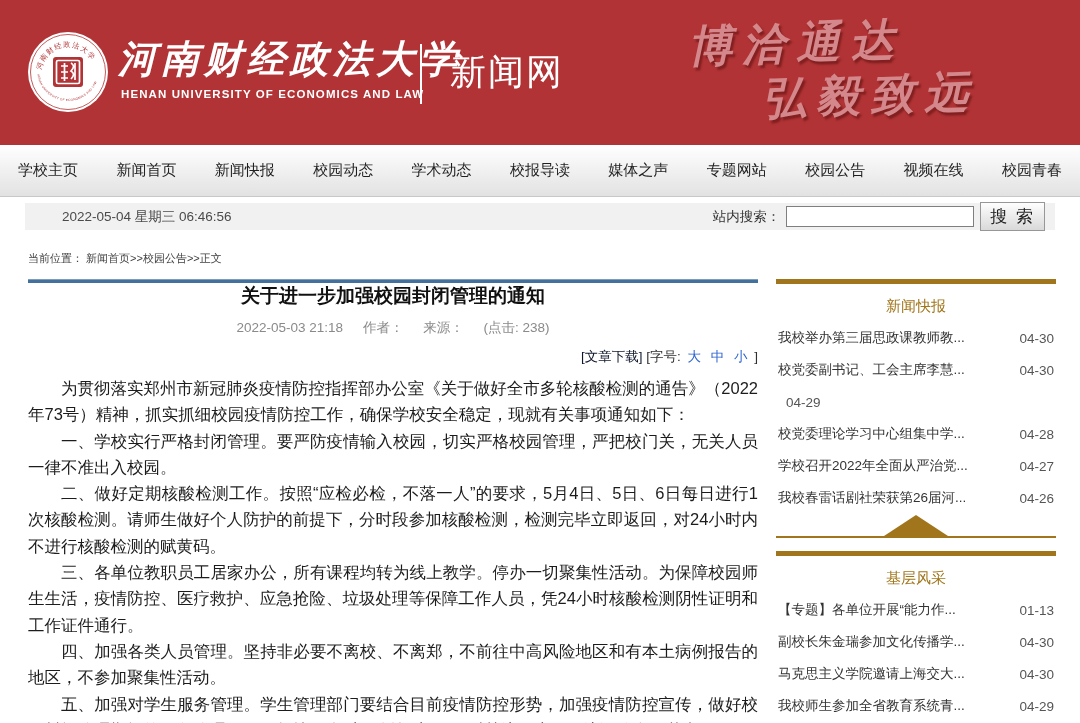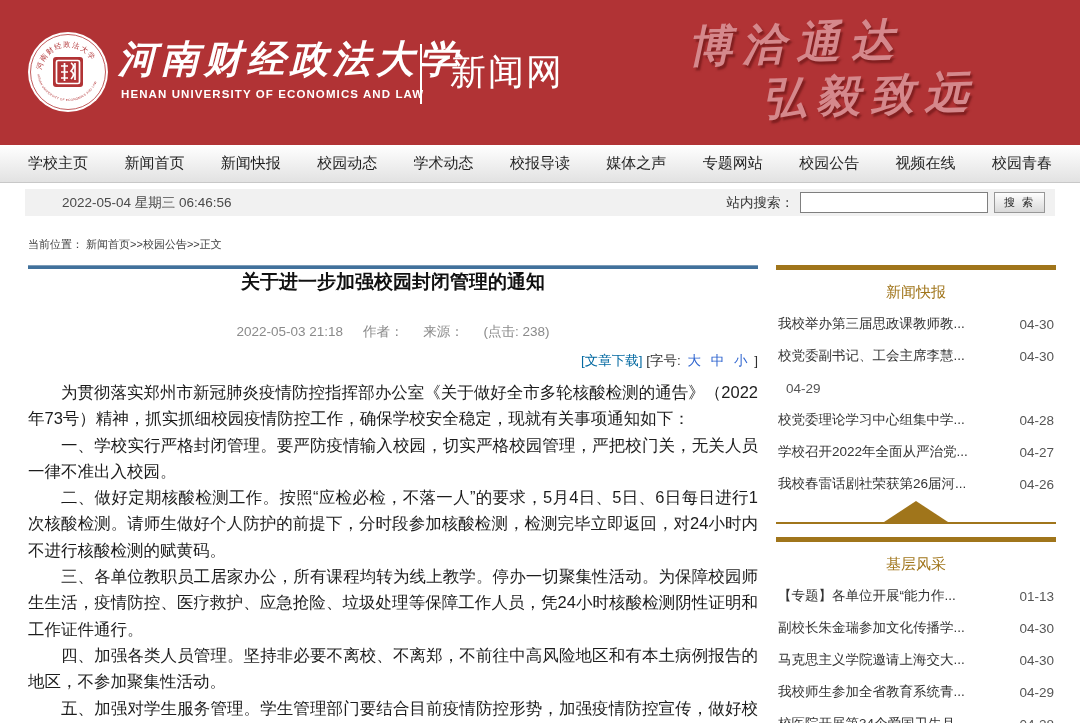--- a/index.html
+++ b/index.html
@@ -24,59 +24,59 @@
   .head-divider { position:absolute; left:420px; top:44px; width:2px; height:60px; background:#ffffff; }
   .site-name { position:absolute; left:450px; top:48px; color:#fff; font-size:36px; letter-spacing:2px; }
   .motto { position:absolute; color:#d5888c; font-family:"DejaVu Serif", serif;
     font-style:italic; font-weight:bold; white-space:nowrap;
     text-shadow:2px 3px 2px rgba(90,15,15,0.55); }
   .motto-1 { left:688px; top:14px; font-size:44px; letter-spacing:10px; transform:rotate(-2deg); }
   .motto-2 { left:762px; top:66px; font-size:44px; letter-spacing:10px; transform:rotate(-2deg); }
 
   
   .navbar {
-    height:38px; background:linear-gradient(#ffffff, #e2e2e2);
+    height:52px; background:linear-gradient(#ffffff, #e2e2e2);
     border-bottom:1px solid #c8c8c8;
     display:flex; align-items:center; justify-content:space-between;
-    padding:0 28px; font-size:15px; color:#1f1f1f;
+    padding:0 18px; font-size:15px; color:#1f1f1f;
   }
   .navbar a { color:#1f1f1f; text-decoration:none; cursor:pointer; white-space:nowrap; }
 
   
   .toolbar {
     margin:6px 25px 0 25px; height:27px; background:#f1f1f1;
     display:flex; align-items:center; justify-content:space-between;
     padding:0 10px 0 37px; font-size:13.5px; color:#4a4a4a;gap:6px;
   }
   .search-zone { display:flex; align-items:center; gap:6px; color:#333; }
   .search-zone input {
     width:188px; height:21px; border:1px solid #7f7f7f; background:#fff;
     font-size:13px; padding:0 4px; font-family:"Liberation Sans", sans-serif;
   }
   .search-btn {
-    font-size:11px; color:#222; padding:2px 9px; cursor:pointer;
+    font-size:17px; color:#222; padding:2px 9px; cursor:pointer;
     background:linear-gradient(#fefefe, #d9d9d9); border:1px solid #979797;
     font-family:"Liberation Sans", sans-serif; letter-spacing:2px;
   }
 
   
   .crumbs { margin:21px 28px 0 28px; font-size:11px; color:#3f3f3f; }
   .crumbs a { color:#3f3f3f; text-decoration:none; cursor:pointer; }
 
   
   .content { display:flex; margin-top:13px; padding:0 24px 0 28px; gap:18px; }
   .main-col { width:730px; flex:none; }
   .side-col { flex:1; min-width:0; }
 
   .blue-rule { height:4px; background:#41719c; border-top:1px solid #7d9cb8; }
   .article-title { margin-top:0; text-align:center; font-size:19px; font-weight:bold; color:#101010; }
-  .article-meta { margin-top:28px; text-align:center; font-size:13.5px; color:#8a8a8a; }
+  .article-meta { margin-top:10px; text-align:center; font-size:13.5px; color:#8a8a8a; }
   .article-meta span { margin:0 8px; }
   .article-tools { margin-top:11px; text-align:right; font-size:13.5px; color:#2f2f2f; }
-  .link-violet { color:#0369a1; text-decoration:none; cursor:pointer; }
+  .link-violet { color:#0f172a; text-decoration:none; cursor:pointer; }
   .link-blue { color:#2e64cf; text-decoration:none; cursor:pointer; margin:0 3px; }
   .article-body { margin-top:9px; font-size:16.5px; line-height:26.3px; color:#1c1c1c; text-align:justify; }
   .article-body p { text-indent:2em; }
 
   
   .side-section { border-top:5px solid #a0751b; }
   .side-title { margin:13px 0 6px 0; text-align:center; font-size:15px; color:#a0751b; }
   .side-list { list-style:none; padding:0 2px; }
   .side-list li {
     display:flex; justify-content:space-between; align-items:center;

